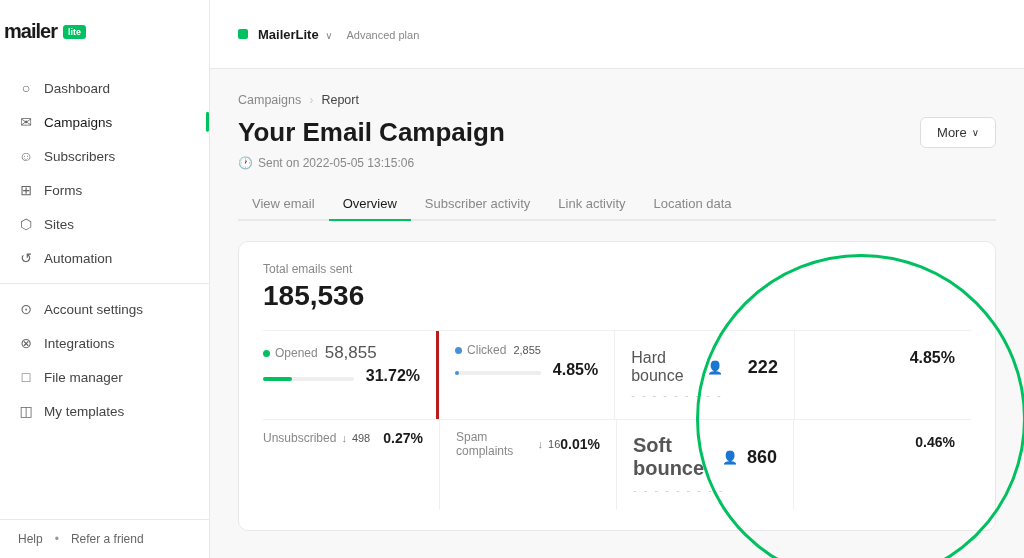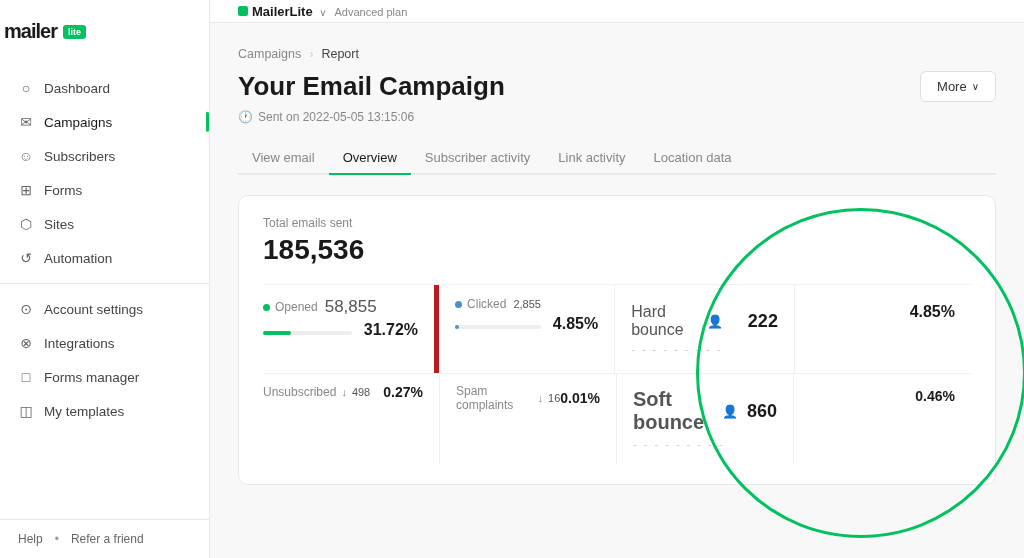--- a/index.html
+++ b/index.html
@@ -14,21 +14,21 @@
     .nav-item.active::after { content: ''; position: absolute; right: 0; top: 50%; transform: translateY(-50%); height: 60%; width: 3px; background: #00c060; border-radius: 2px; }
     .nav-icon { width: 16px; height: 16px; display: flex; align-items: center; justify-content: center; color: #666; font-size: 14px; }
     .nav-divider { height: 1px; background: #e8e8e8; margin: 8px 0; }
     .sidebar-bottom { padding: 12px 18px; border-top: 1px solid #e8e8e8; }
     .help-row { display: flex; gap: 12px; font-size: 12px; color: #666; }
     .help-link { cursor: pointer; color: #666; }
     .help-dot { color: #999; }
 
     
     .main { flex: 1; background: #f8f8f8; display: flex; flex-direction: column; overflow: hidden; }
-    .top-bar { background: #fff; padding: 2px 28px; border-bottom: 1px solid #e8e8e8; display: flex; align-items: center; gap: 4px; }
+    .top-bar { background: #fff; padding: 25px 28px; border-bottom: 1px solid #e8e8e8; display: flex; align-items: center; gap: 10px; }
     .account-badge { width: 10px; height: 10px; background: #00c060; border-radius: 2px; flex-shrink: 0; }
     .account-name { font-size: 13px; font-weight: 600; color: #1a1a1a; }
     .account-chevron { color: #888; font-size: 10px; margin-left: 2px; }
 
     .content { padding: 24px 28px; flex: 1; overflow-y: auto; }
     .breadcrumb { display: flex; align-items: center; gap: 8px; font-size: 12.5px; color: #888; margin-bottom: 10px; }
     .breadcrumb-sep { color: #ccc; }
     .breadcrumb-current { color: #444; }
 
     .page-header { display: flex; align-items: flex-start; justify-content: space-between; margin-bottom: 8px; }
@@ -97,21 +97,21 @@
       <div class="nav-item">
         <span class="nav-icon">⊙</span>
         <span>Account settings</span>
       </div>
       <div class="nav-item">
         <span class="nav-icon">⊗</span>
         <span>Integrations</span>
       </div>
       <div class="nav-item">
         <span class="nav-icon">□</span>
-        <span>Forms manager</span>
+        <span>File manager</span>
       </div>
       <div class="nav-item">
         <span class="nav-icon">◫</span>
         <span>My templates</span>
       </div>
     </div>
     <div class="sidebar-bottom">
       <div class="help-row">
         <span class="help-link">Help</span>
         <span class="help-dot">•</span>
@@ -164,21 +164,21 @@
     </div>
 
     <div class="stats-card-wrapper">
       <div class="stats-card">
 
         <div class="total-sent-label">Total emails sent</div>
         <div class="total-sent-value">185,536</div>
 
         <div style="display:grid;grid-template-columns:1fr 1fr 1fr 1fr;border-top:1px solid #f0f0f0;">
 
-          <div style="padding:12px 16px 12px 0;border-right:5px solid #b91c1c;">
+          <div style="padding:12px 16px 12px 0;border-right:3px solid #b91c1c;">
             <div class="stat-label-row">
               <span class="stat-dot green"></span>
               <span>Opened</span>
               <span style="font-size:17px;color:#555;margin-left:2px;">58,855</span>
             </div>
             <div class="stat-row">
               <div style="flex:1;">
                 <div class="stat-bar-track">
                   <div class="stat-bar-fill green" style="width:32%;"></div>
                 </div>

